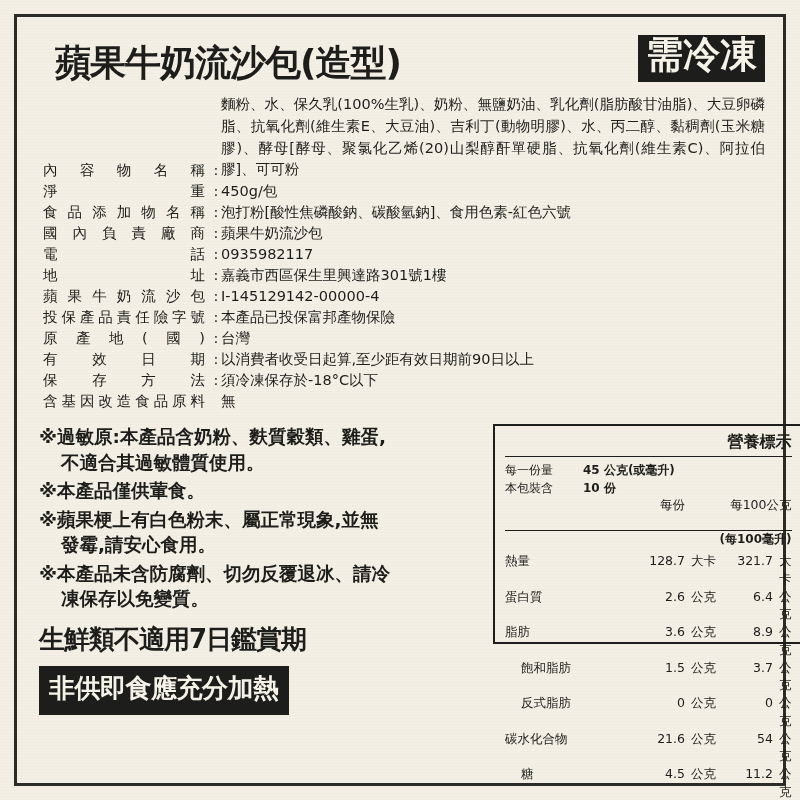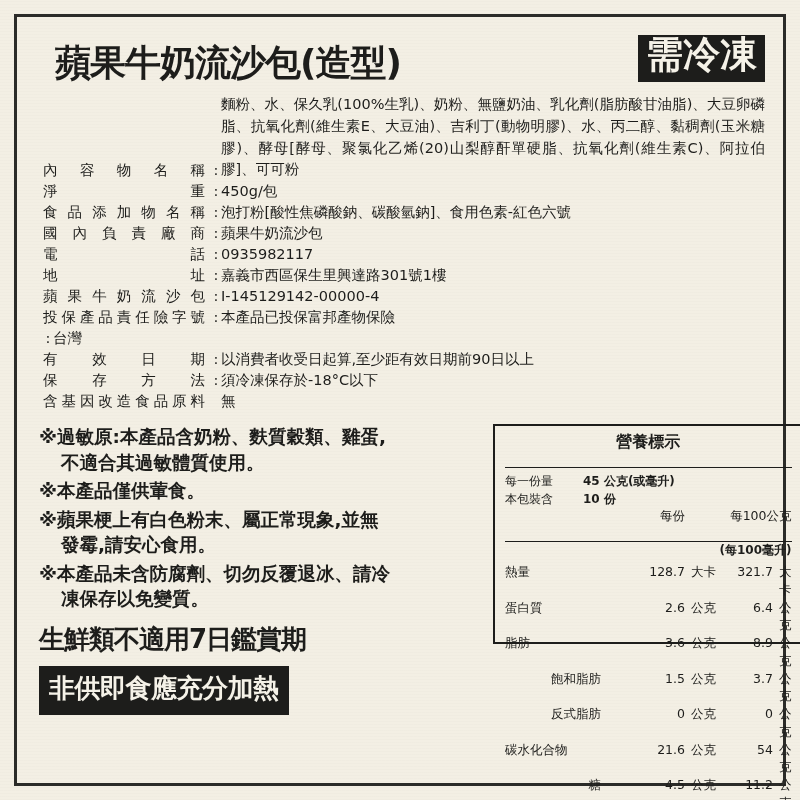--- a/index.html
+++ b/index.html
@@ -136,25 +136,25 @@
     flex: 1 1 auto;
     margin-left: 14px;
     border: 2px solid #1d1d1b;
     padding: 6px 10px 8px 10px;
     font-size: 13px;
     color: #1d1d1b;
     height: 220px;
     box-sizing: border-box;
   }
   .nut-title {
-    text-align: center;
+    text-align: right;
     font-size: 16px;
     font-weight: bold;
     border-bottom: 1.5px solid #1d1d1b;
-    padding-bottom: 14px;
+    padding-bottom: 3px;
     margin-bottom: 4px;
   }
   .nut-line {
     display: flex;
     justify-content: flex-start;
     font-size: 12px;
     line-height: 1.5;
   }
   .nut-line .lbl { flex: 0 0 78px; }
   .nut-line .amt { flex: 0 0 auto; font-weight: bold; }
@@ -174,21 +174,21 @@
   }
   .nut-head .c1 { flex: 0 0 96px; }
   .nut-head .c2 { flex: 0 0 84px; text-align: right; }
   .nut-head .c3 { flex: 1 1 auto; text-align: right; }
   .nut-row {
     display: flex;
     font-size: 12.5px;
     line-height: 1.42;
   }
   .nut-row .c1 { flex: 0 0 96px; }
-  .nut-row .c1.indent { padding-left: 16px; box-sizing: border-box; text-align: right; }
+  .nut-row .c1.indent { padding-left: 16px; box-sizing: border-box; }
   .nut-row .c2 { flex: 0 0 84px; text-align: right; padding-right: 2px; }
   .nut-row .c2u { flex: 0 0 30px; text-align: left; padding-left: 4px; }
   .nut-row .c3 { flex: 0 0 52px; text-align: right; padding-right: 2px; }
   .nut-row .c3u { flex: 1 1 auto; text-align: left; padding-left: 4px; }
 </style>
 </head>
 <body>
 
 <div class="label-outer">
   <div class="label-inner">
@@ -242,20 +242,21 @@
         <div class="spec-val">I-145129142-00000-4</div>
       </div>
 
       <div class="spec-row">
         <div class="spec-key">投保產品責任險字號</div>
         <div class="spec-colon">:</div>
         <div class="spec-val">本產品已投保富邦產物保險</div>
       </div>
 
       <div class="spec-row">
+        <div class="spec-key">原產地(國)</div>
         <div class="spec-colon">:</div>
         <div class="spec-val">台灣</div>
       </div>
 
       <div class="spec-row">
         <div class="spec-key">有效日期</div>
         <div class="spec-colon">:</div>
         <div class="spec-val">以消費者收受日起算,至少距有效日期前90日以上</div>
       </div>
 

